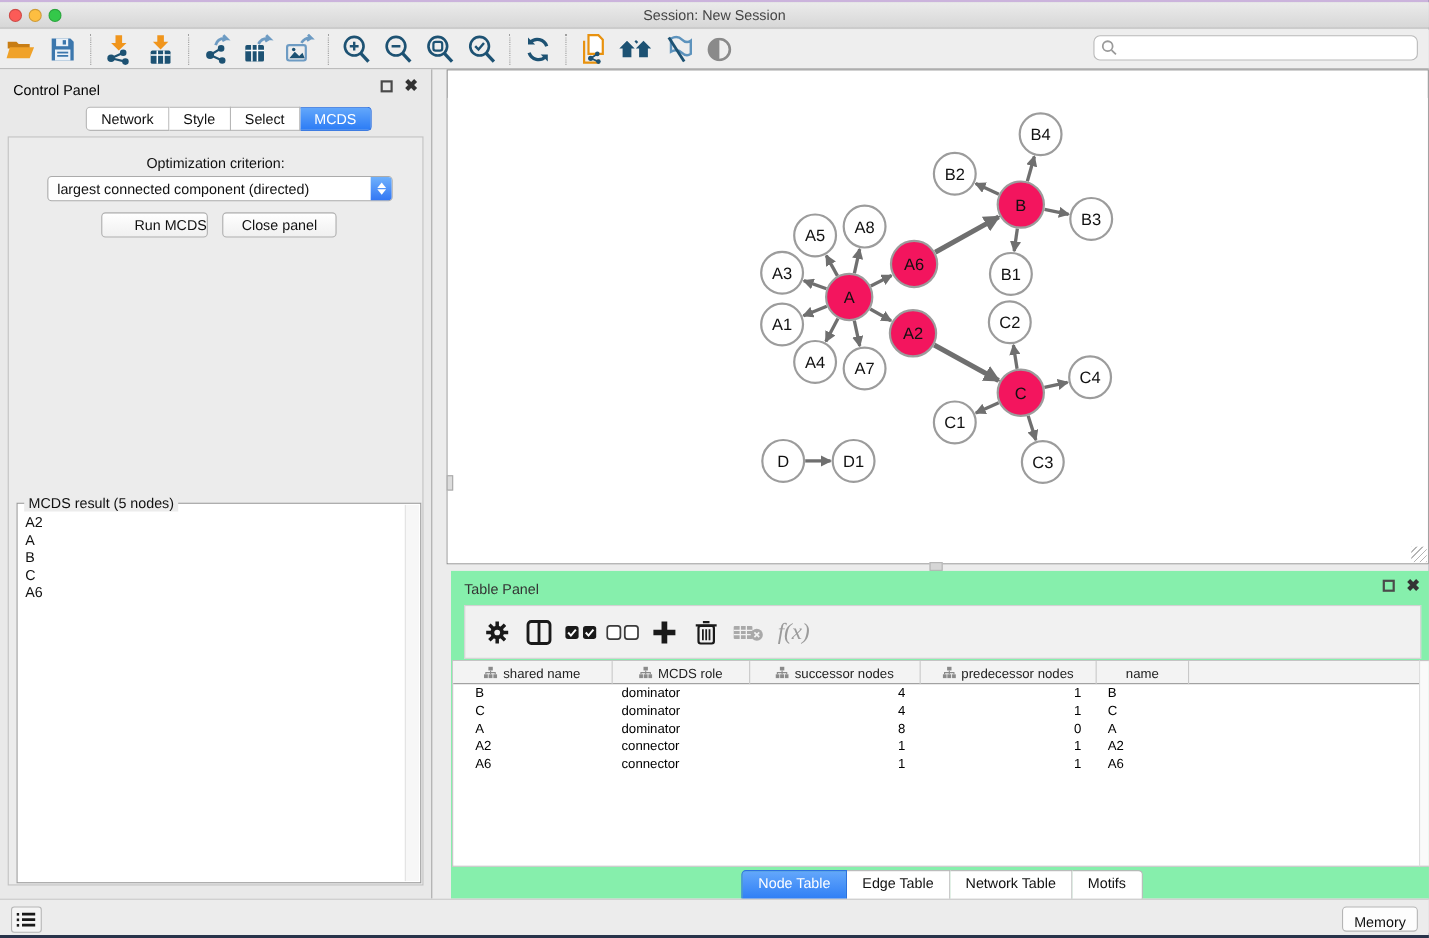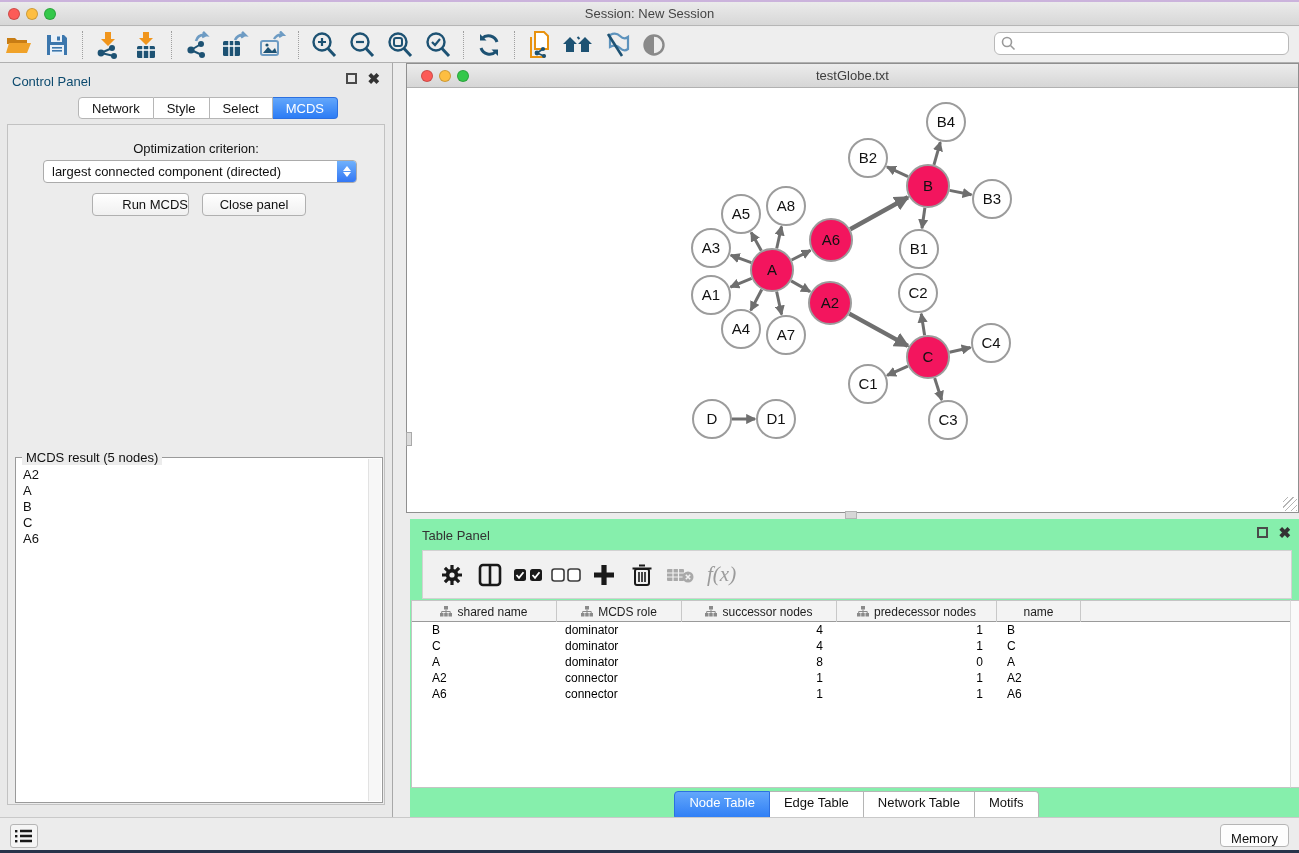--- a/index.html
+++ b/index.html
@@ -24,21 +24,21 @@
   .tb-btn { width:38px; height:32px; display:flex; align-items:center; justify-content:center; cursor:default; }
   .tb-btn svg { display:block; }
   #toolbar-search { position:absolute; right:10px; top:5px; width:295px; height:23px;
     border:1px solid #b9b9b9; border-radius:6px; background:#fff; display:flex; align-items:center; padding-left:6px; }
   #toolbar-search input { border:none; outline:none; flex:1; font-size:13px; height:19px;
     font-family:"Liberation Sans",sans-serif; background:transparent; }
 
   
   #control-panel { left:0; top:61px; width:393px; height:754px; background:#e9e9e9;
     border-right:1px solid #a8a8a8; }
-  #cp-title { left:12px; top:11px; font-size:13px; color:#0c4a6e; }
+  #cp-title { left:12px; top:11px; font-size:13px; color:#000000; }
   .panel-float { width:11px; height:11px; border:2px solid #4a4a4a; display:inline-block; }
   .panel-close { font-size:15px; font-weight:bold; color:#333; line-height:11px; }
   #cp-tabs { left:78px; top:34px; height:22px; display:flex; }
   .cp-tab { height:22px; padding:0 13px; font-size:13px; line-height:21px; background:#fff;
     border:1px solid #b6b6b6; border-left:none; color:#111; text-align:center; }
   .cp-tab:first-child { border-left:1px solid #b6b6b6; border-radius:4px 0 0 4px; }
   .cp-tab:last-child { border-radius:0 4px 4px 0; }
   .cp-tab.active { background:linear-gradient(#63a7fb,#2c7cf5); border-color:#2c70e0; color:#fff; }
   #cp-inner { left:7px; top:61px; width:378px; height:681px; background:#ececec; border:1px solid #c2c2c2; }
   #opt-label { left:0; right:0; top:16px; text-align:center; font-size:13px; color:#111; }
@@ -299,28 +299,20 @@
           <div>B</div>
           <div>C</div>
           <div>A6</div>
         </div>
         <div id="mcds-scrollbar" class="abs"></div>
       </div>
     </div>
   </div>
 
   <div id="network-window" class="abs">
-    <div id="nw-titlebar" class="abs">
-      <div class="abs" style="left:14px; top:6px; display:flex; gap:6px;">
-        <span class="tl-dot tl-red"></span>
-        <span class="tl-dot tl-yellow"></span>
-        <span class="tl-dot tl-green"></span>
-      </div>
-      <div id="nw-title" class="abs">testGlobe.txt</div>
-    </div>
     <div id="nw-canvas" class="abs">
       <svg id="graph-svg" width="891" height="423" viewBox="0 0 891 423">
         <defs>
           <marker id="arrowhead" viewBox="0 0 6 6" refX="5.2" refY="3" markerWidth="3.4" markerHeight="3.4" orient="auto">
             <path d="M0,0 L6,3 L0,6 Z" fill="#6f6f6f"></path>
           </marker>
         </defs>
         <g id="graph-edges">
             <line x1="354.34505057363026" y1="161.7523494233321" x2="344.1706335433529" y2="143.37275736863754" stroke="#6f6f6f" stroke-width="3" marker-end="url(#arrowhead)"></line>
             <line x1="369.7013313337195" y1="159.50819961728223" x2="374.5123655450859" y2="137.5149003653215" stroke="#6f6f6f" stroke-width="3" marker-end="url(#arrowhead)"></line>

